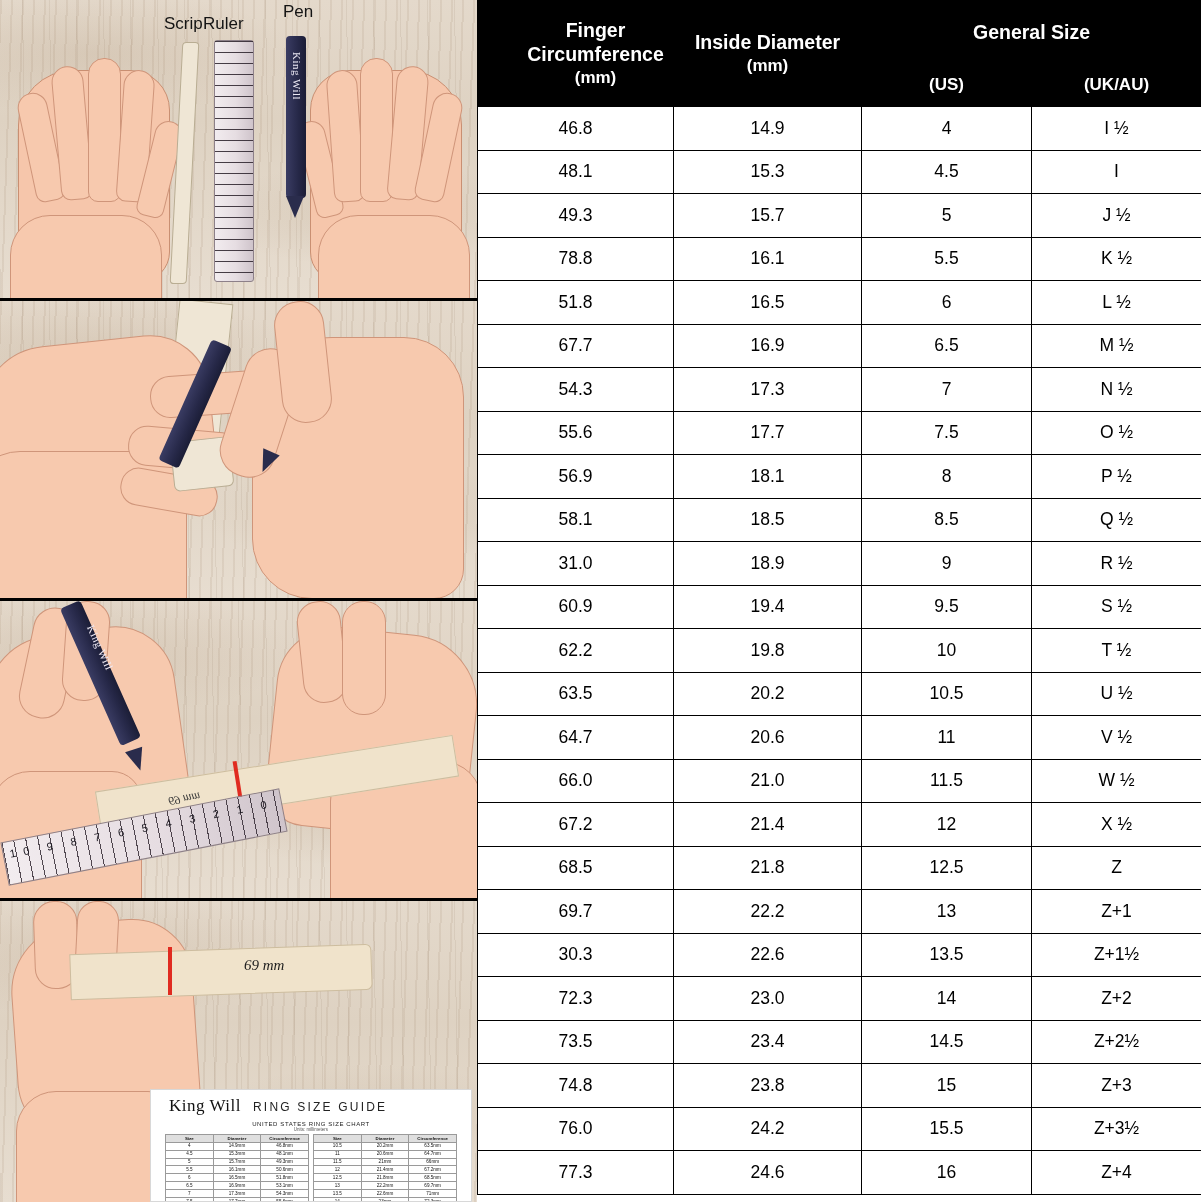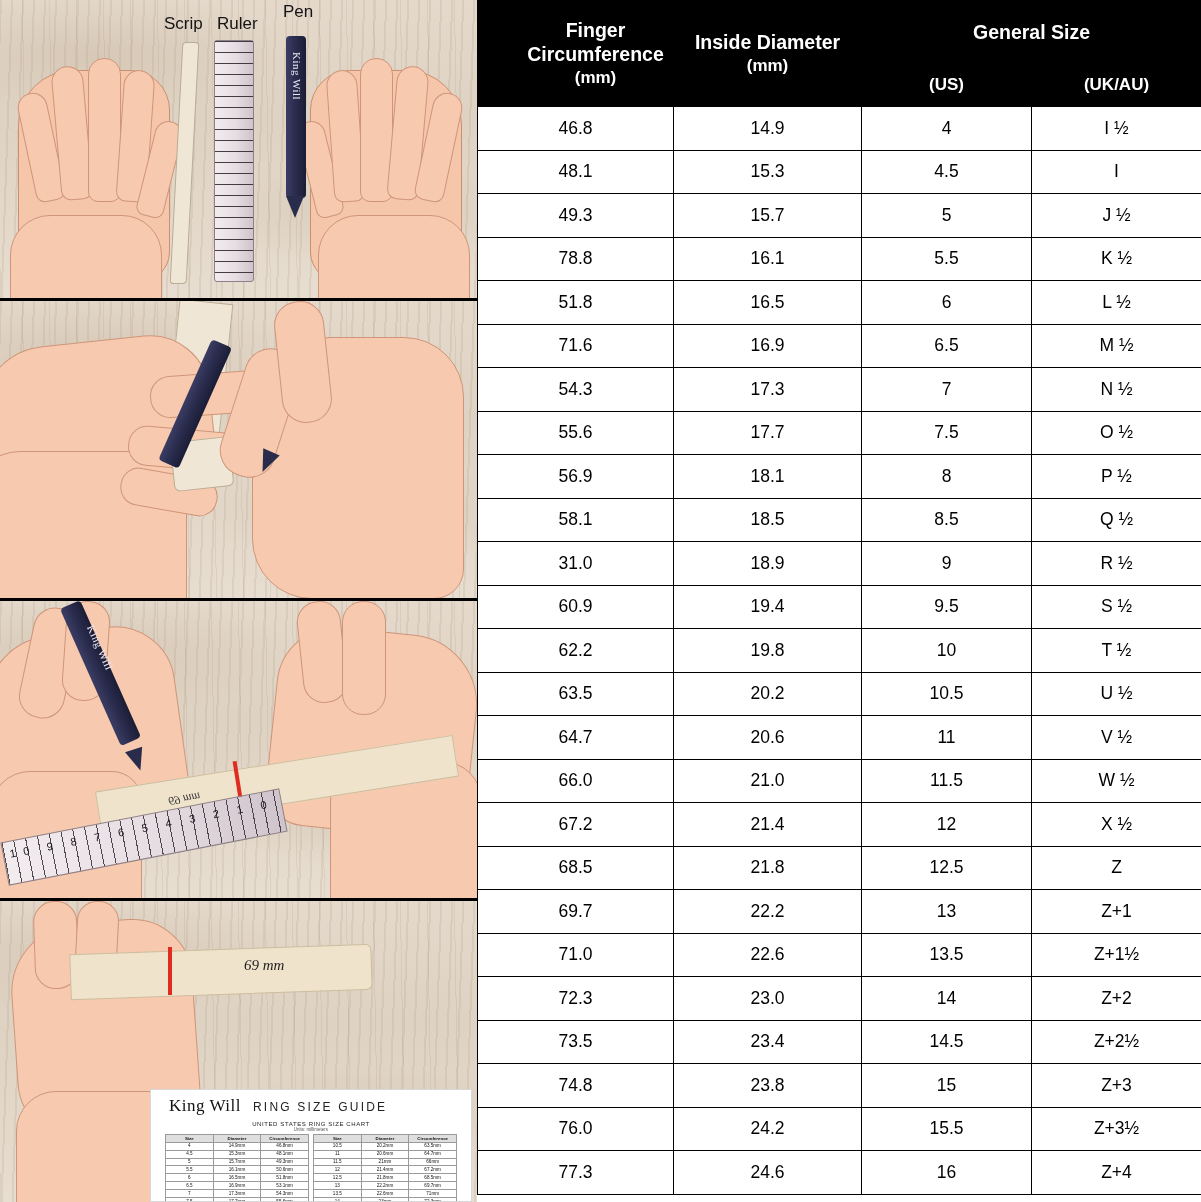--- a/index.html
+++ b/index.html
@@ -257,21 +257,21 @@
 <body>
 
 <div id="page">
 
   <div class="left-col">
 
     <div class="panel p1">
       <div class="wood"></div>
 
       <div class="tool-label" style="left:164px;top:14px;">Scrip</div>
-      <div class="tool-label" style="left:217px;top:14px;">Ruler</div>
+      <div class="tool-label" style="left:203px;top:14px;">Ruler</div>
       <div class="tool-label" style="left:283px;top:2px;">Pen</div>
 
       <div class="hand palm-l"></div>
       <div class="finger" style="left:26px;top:92px;width:28px;height:108px;transform:rotate(-12deg);"></div>
       <div class="finger" style="left:56px;top:66px;width:30px;height:132px;transform:rotate(-5deg);"></div>
       <div class="finger" style="left:88px;top:58px;width:31px;height:142px;"></div>
       <div class="finger" style="left:120px;top:70px;width:29px;height:130px;transform:rotate(4deg);"></div>
       <div class="finger" style="left:146px;top:120px;width:26px;height:96px;transform:rotate(14deg);"></div>
       <div class="skin" style="position:absolute;left:10px;top:215px;width:150px;height:86px;border-radius:40px 40px 0 0;"></div>
 
@@ -525,21 +525,21 @@
             <td>5.5</td>
             <td>K ½</td>
           </tr>
           <tr>
             <td>51.8</td>
             <td>16.5</td>
             <td>6</td>
             <td>L ½</td>
           </tr>
           <tr>
-            <td>71.6</td>
+            <td>67.7</td>
             <td>16.9</td>
             <td>6.5</td>
             <td>M ½</td>
           </tr>
           <tr>
             <td>54.3</td>
             <td>17.3</td>
             <td>7</td>
             <td>N ½</td>
           </tr>
@@ -609,21 +609,21 @@
             <td>12.5</td>
             <td>Z</td>
           </tr>
           <tr>
             <td>69.7</td>
             <td>22.2</td>
             <td>13</td>
             <td>Z+1</td>
           </tr>
           <tr>
-            <td>71.0</td>
+            <td>30.3</td>
             <td>22.6</td>
             <td>13.5</td>
             <td>Z+1½</td>
           </tr>
           <tr>
             <td>72.3</td>
             <td>23.0</td>
             <td>14</td>
             <td>Z+2</td>
           </tr>

